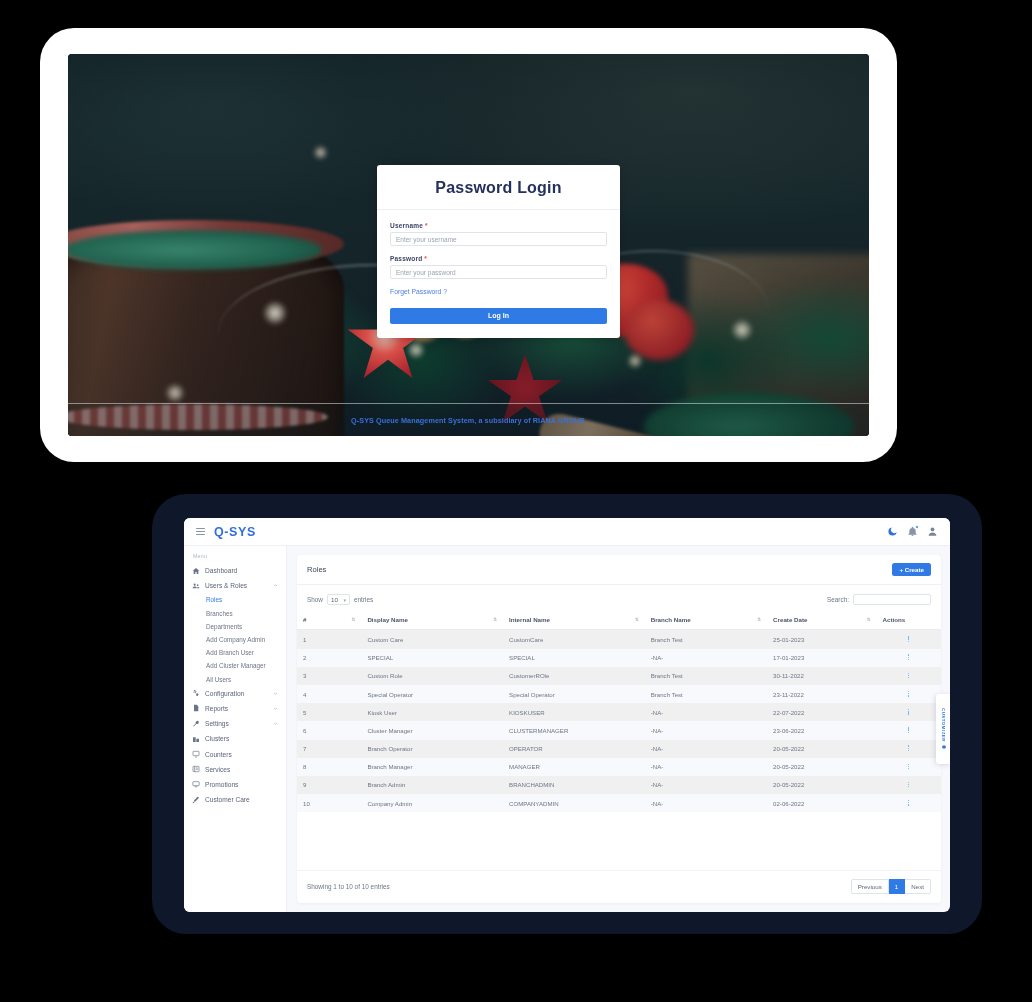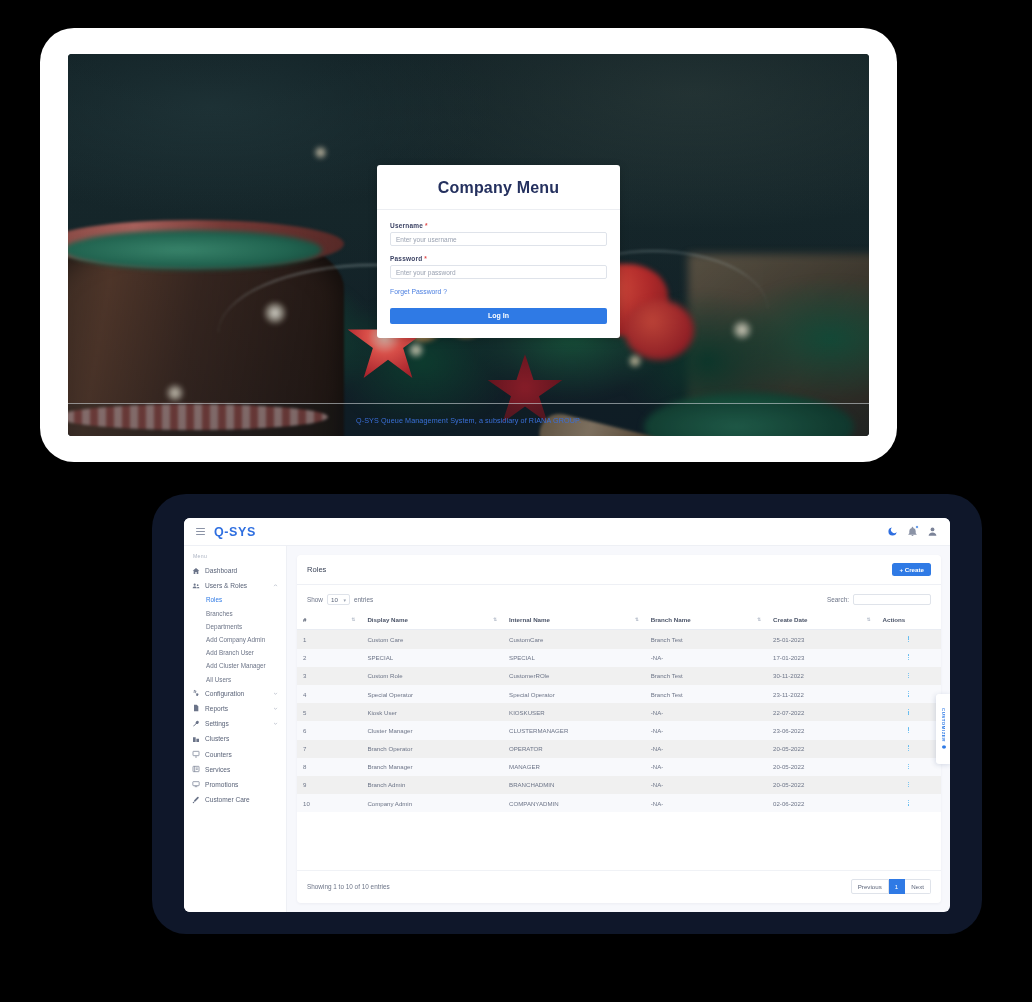--- a/index.html
+++ b/index.html
@@ -228,20 +228,21 @@
     border-top: 1px solid rgba(222,228,232,.55);
     display: flex;
     align-items: center;
     justify-content: center;
     background: rgba(12,26,32,.18);
   }
   .login-footer span {
     font-size: 7.2px;
     color: #3a6fd8;
     letter-spacing: .1px;
+    font-weight: bold;
   }
 
   
   .dash-frame {
     position: absolute;
     left: 152px; top: 494px;
     width: 830px; height: 440px;
     background: #0f172a;
     border-radius: 34px;
   }
@@ -483,21 +484,21 @@
     <div class="bokeh bk1"></div>
     <div class="bokeh bk2"></div>
     <div class="bokeh bk3"></div>
     <div class="bokeh bk4"></div>
     <div class="bokeh bk5"></div>
     <div class="bokeh bk6"></div>
     <div class="bokeh bk7"></div>
     <div class="photo-dim"></div>
 
     <div class="login-box">
-      <div class="login-title">Company Menu</div>
+      <div class="login-title">Password Login</div>
       <div class="login-body">
         <div class="fld-label">
           <span>Username</span>
           <span class="req">*</span>
         </div>
         <div class="fld-input">
           <span>Enter your username</span>
         </div>
         <div class="fld-label">
           <span>Password</span>

